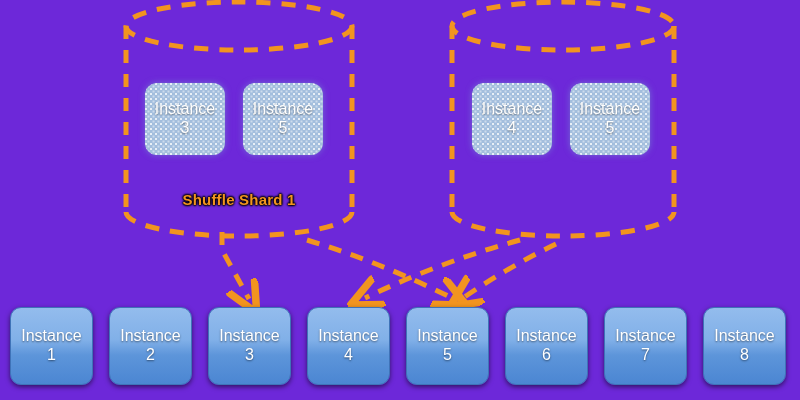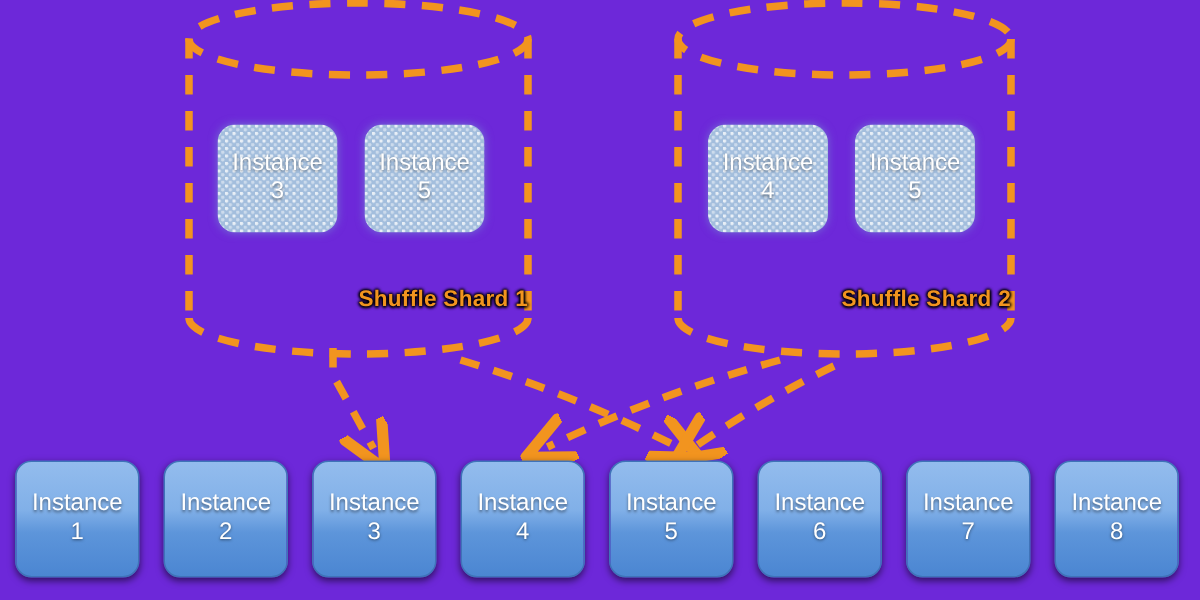--- a/index.html
+++ b/index.html
@@ -24,21 +24,21 @@
   }
 
   
   .shard {
     position: absolute;
   }
   .shard-label {
     position: absolute;
     left: 0;
     width: 100%;
-    text-align: right;
+    text-align: center;
     color: #f2941f;
     font-weight: bold;
     font-size: 15px;
     letter-spacing: 0.2px;
     text-shadow: 0 1px 2px #000, 1px 0 2px #000, -1px 0 2px #000, 0 -1px 2px #000;
   }
 
   
   .shard-instance {
     position: absolute;
@@ -137,21 +137,20 @@
     <div class="shard-instance" style="left:20px; top:57px; width:80px; height:72px;">
       <span class="inst-line">Instance</span>
       <span class="inst-line">4</span>
     </div>
 
     <div class="shard-instance" style="left:118px; top:57px; width:80px; height:72px;">
       <span class="inst-line">Instance</span>
       <span class="inst-line">5</span>
     </div>
 
-    <div class="shard-label" style="top:165px;">Shuffle Shard 2</div>
   </div>
 
   <div class="fleet-instance" style="left:10px; top:307px; width:83px; height:78px;">
     <span class="inst-line">Instance</span>
     <span class="inst-line">1</span>
   </div>
 
   <div class="fleet-instance" style="left:109px; top:307px; width:83px; height:78px;">
     <span class="inst-line">Instance</span>
     <span class="inst-line">2</span>

